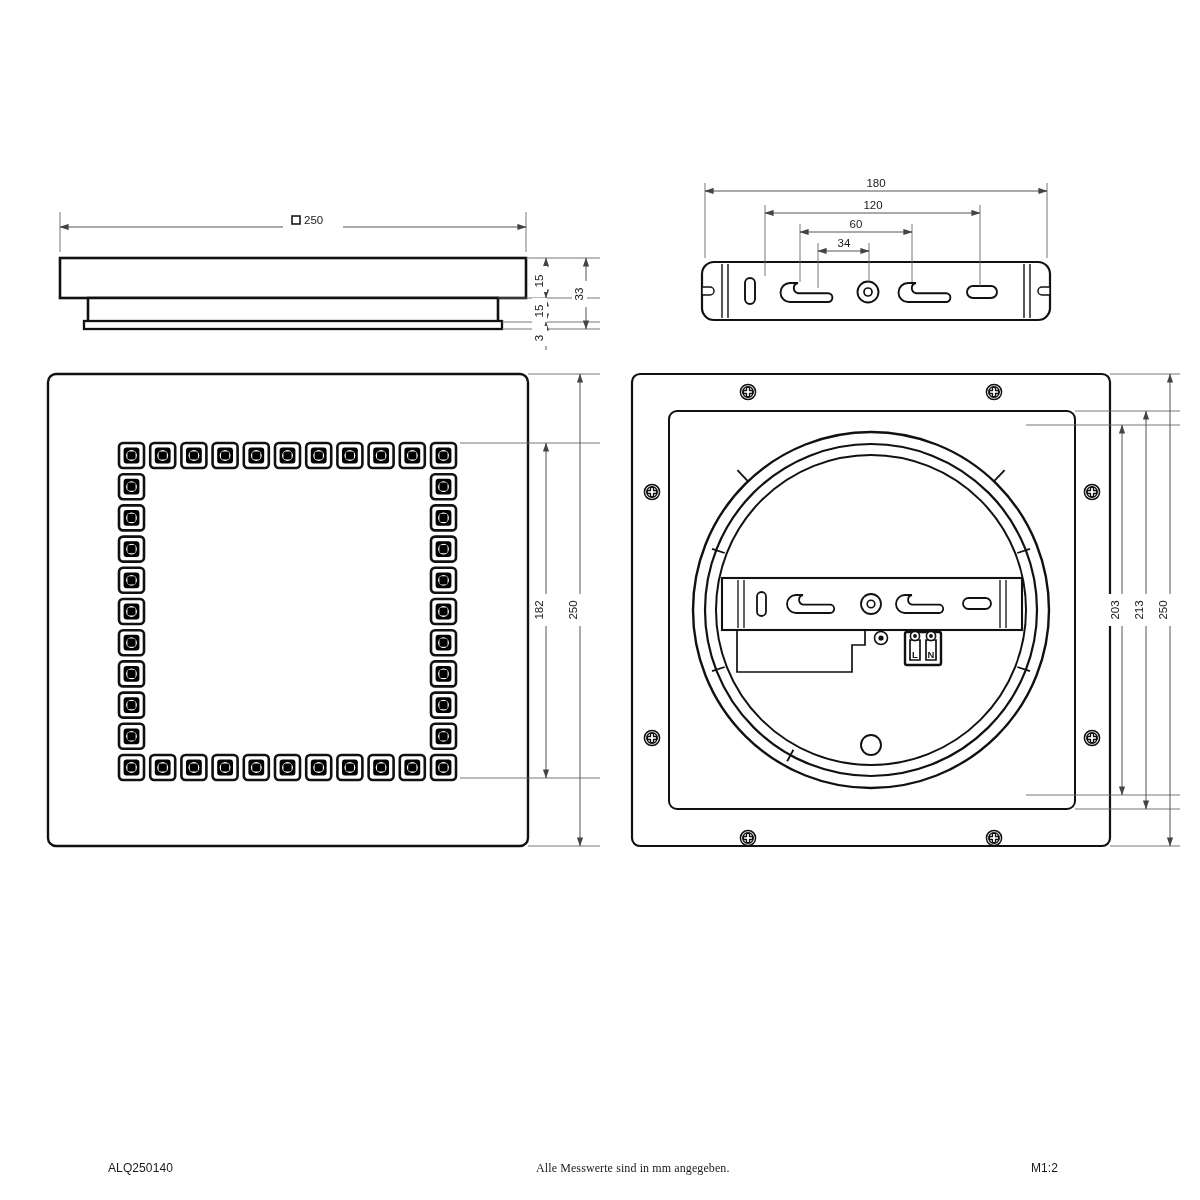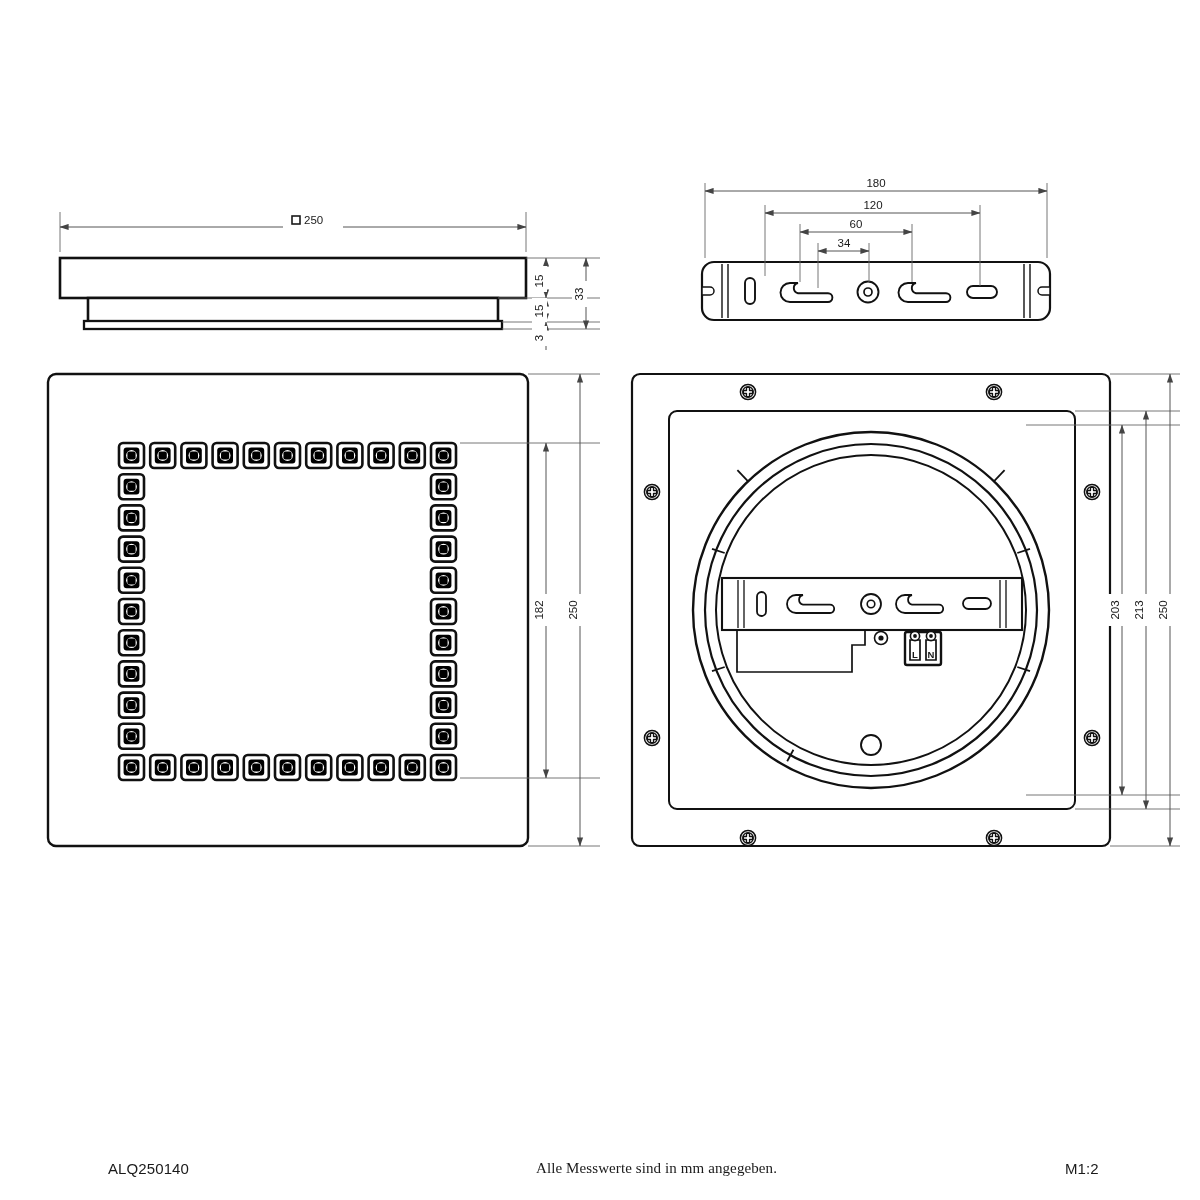--- a/index.html
+++ b/index.html
@@ -8,26 +8,26 @@
     font-family:"Liberation Sans", sans-serif;
     color:#1a1a1a;
     overflow:hidden;
     position:relative;
   }
   #sheet{position:absolute;inset:0;width:1200px;height:1200px;}
   .footer{
     position:absolute;
     left:0;top:1158px;width:1032px;height:20px;
     display:flex;align-items:center;
-    font-size:15px;color:#1a1a1a;
+    font-size:12px;color:#1a1a1a;
     letter-spacing:.1px;
   }
   .footer .f-left{position:absolute;left:108px;white-space:nowrap;}
   .footer .f-center{position:absolute;left:536px;white-space:nowrap;font-family:Liberation Serif, serif;}
-  .footer .f-right{position:absolute;left:1065px;white-space:nowrap;}
+  .footer .f-right{position:absolute;left:1031px;white-space:nowrap;}
   svg text{font-family:"Liberation Sans", sans-serif;fill:#1a1a1a;}
 </style>
 </head>
 <body>
 
 <svg id="sheet" viewBox="0 0 1200 1200" xmlns="http://www.w3.org/2000/svg">
 
   <defs>
     <marker id="arrEnd" markerWidth="9" markerHeight="7" refX="8.6" refY="3.5" orient="auto" markerUnits="userSpaceOnUse">
       <path d="M0,0.4 L9,3.5 L0,6.6 z" fill="#444"></path>

